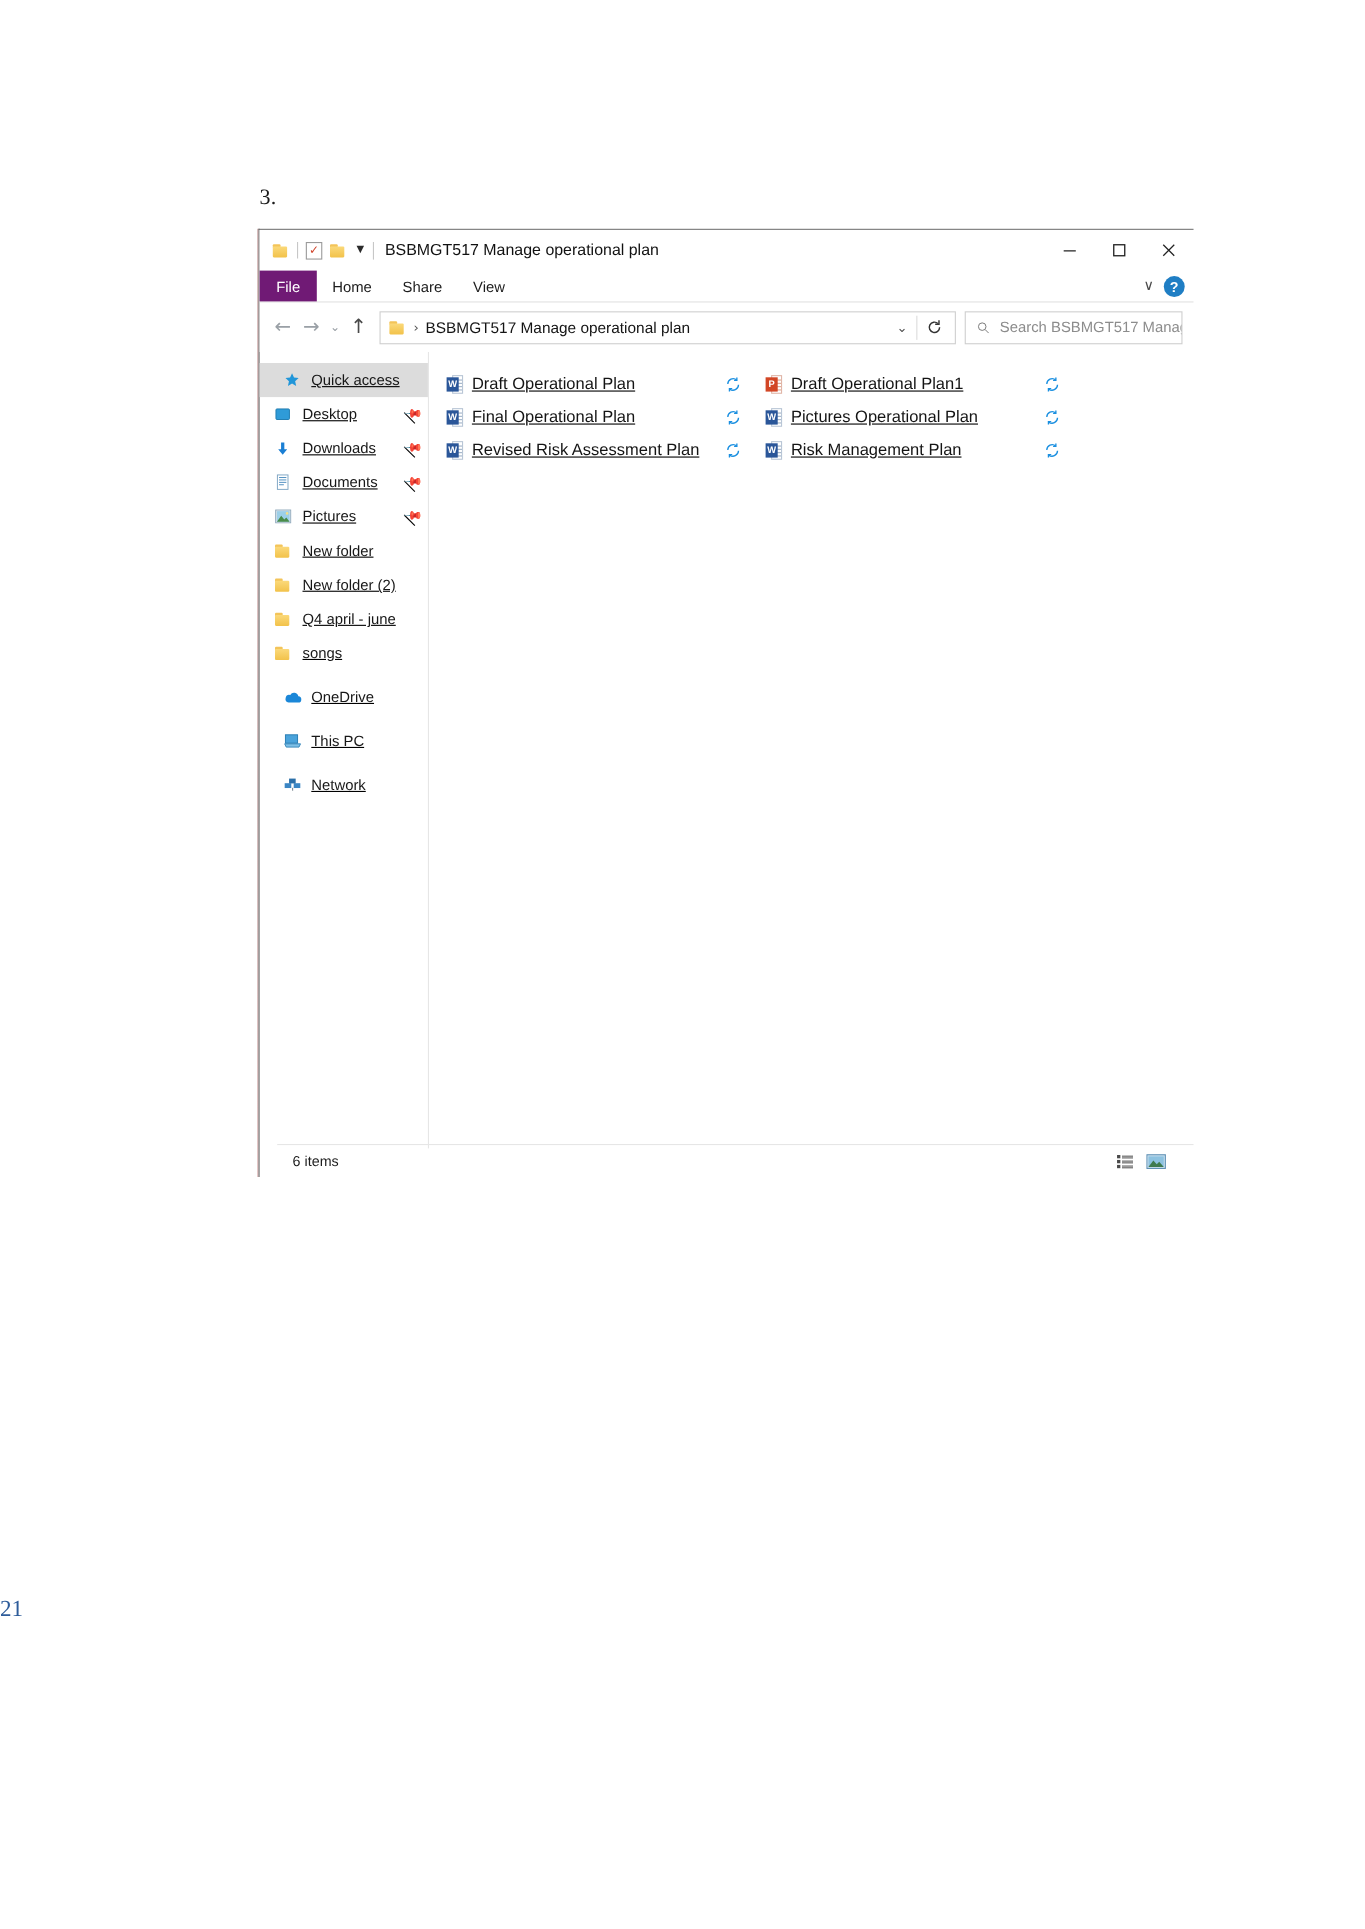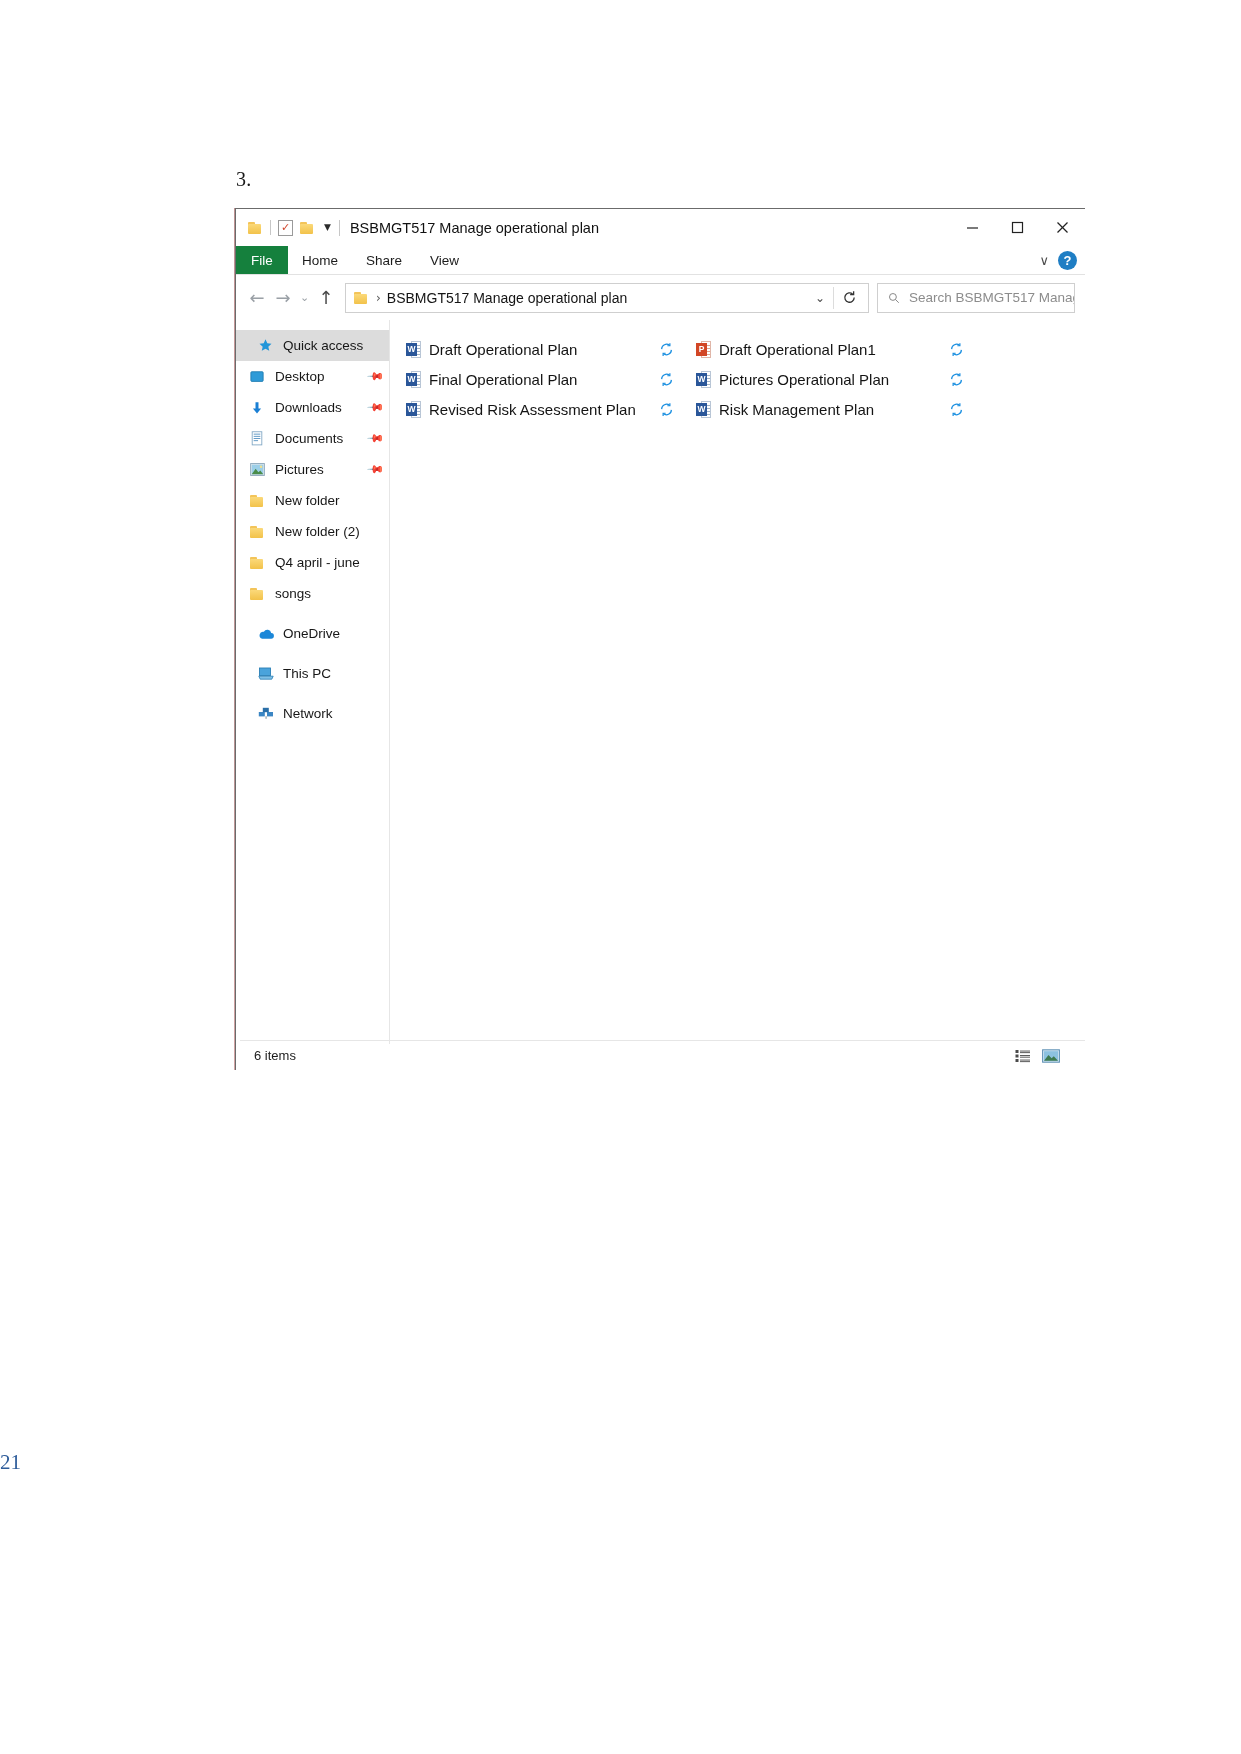--- a/index.html
+++ b/index.html
@@ -158,21 +158,21 @@
   
   .ribbon {
     position: relative;
     height: 28px;
     display: flex;
     align-items: stretch;
     background: #ffffff;
     border-bottom: 1px solid #e2e2e2;
   }
   .tab-file {
-    background: #15803d;
+    background: #701a75;
     color: #ffffff;
     width: 52px;
     display: flex; align-items: center; justify-content: center;
     font-size: 13.5px;
   }
   .tab {
     padding: 0 14px;
     display: flex; align-items: center;
     font-size: 13.5px;
     color: #1c1c1c;
@@ -272,20 +272,21 @@
     margin-left: 9px;
     white-space: nowrap;
     overflow: hidden;
   }
 
   
   .body {
     display: flex;
     height: 724px;
     position: relative;
+    text-decoration: underline;
   }
   .navpane {
     width: 154px;
     box-sizing: border-box;
     padding-top: 10px;
     border-right: 1px solid #e6e6e6;
     position: relative;
   }
   .nav-item {
     height: 31px;
@@ -386,21 +387,21 @@
     font-family: "Liberation Sans", sans-serif;
   }
   .doc-ico.word .badge { background: #2a5699; }
   .doc-ico.ppt  .badge { background: #d24625; }
   .doc-ico.ppt .sheet { border-color: #e0b6a8; }
   .doc-ico.ppt .sheet::before { background: #e0a68f; box-shadow: 0 3px 0 #e0a68f, 0 6px 0 #e0a68f, 0 9px 0 #e0a68f; }
 
   
   .statusbar {
     position: absolute;
-    left: 4px; right: 0; bottom: 0;
+    left: 16px; right: 0; bottom: 0;
     height: 30px;
     border-top: 1px solid #e6e6e6;
     display: flex;
     align-items: center;
     padding: 0 8px 0 14px;
     box-sizing: border-box;
   }
   .status-text {
     font-size: 13px;
     color: #1c1c1c;

